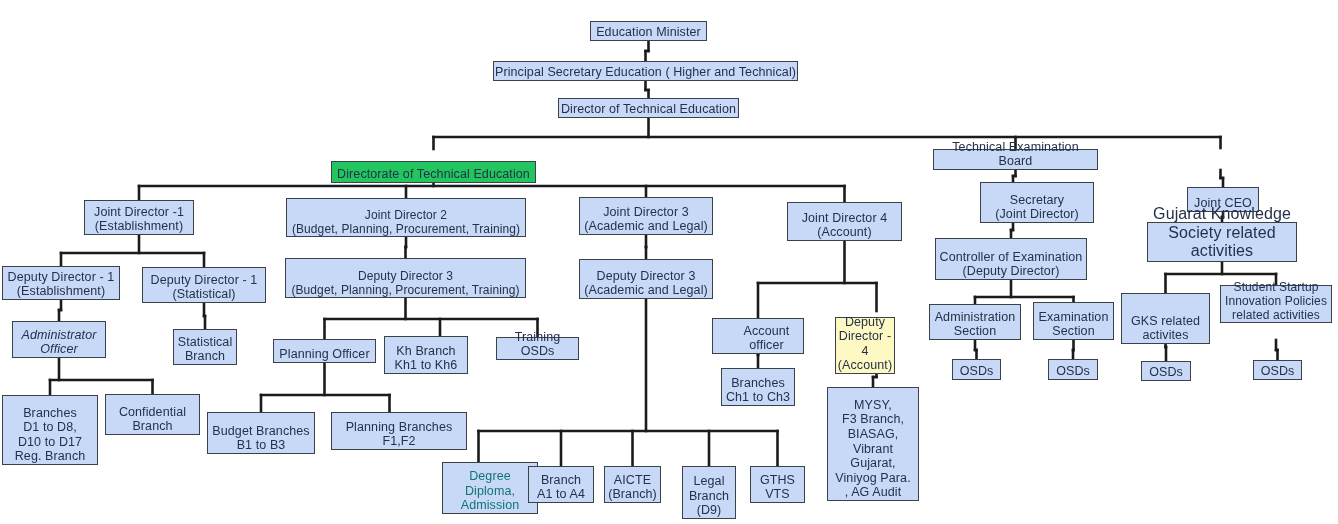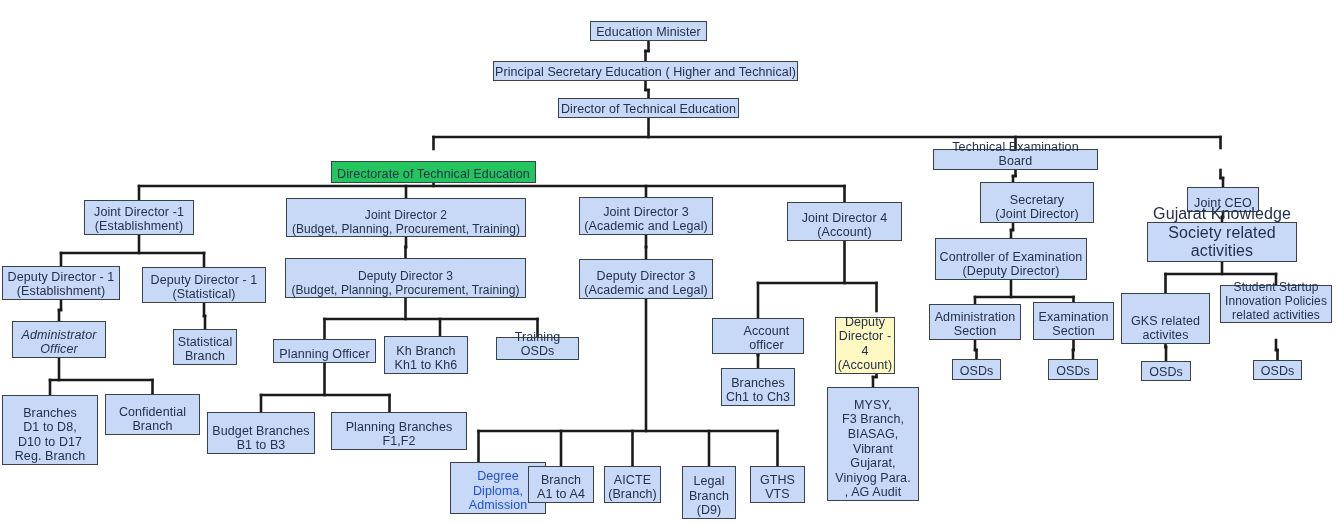--- a/index.html
+++ b/index.html
@@ -207,21 +207,21 @@
 F3 Branch,
 BIASAG,
 Vibrant
 Gujarat,
 Viniyog Para.
 , AG Audit</span></div>
     <div class="node" style="left: 952px; top: 359px; width: 49px; height: 21px; background: rgb(200, 216, 247); border: 1.6px solid rgb(58, 65, 72); color: rgb(36, 49, 74);"><span>OSDs</span></div>
     <div class="node" style="left: 1048px; top: 359px; width: 50px; height: 21px; background: rgb(200, 216, 247); border: 1.6px solid rgb(58, 65, 72); color: rgb(36, 49, 74);"><span>OSDs</span></div>
     <div class="node" style="left: 1141px; top: 361px; width: 50px; height: 20px; background: rgb(200, 216, 247); border: 1.6px solid rgb(58, 65, 72); color: rgb(36, 49, 74);"><span>OSDs</span></div>
     <div class="node" style="left: 1253px; top: 360px; width: 49px; height: 20px; background: rgb(200, 216, 247); border: 1.6px solid rgb(58, 65, 72); color: rgb(36, 49, 74);"><span>OSDs</span></div>
-    <div class="node" style="left: 442px; top: 462px; width: 96px; height: 52px; background: rgb(200, 216, 247); border: 1.6px solid rgb(58, 65, 72); color: #1d4ed8; margin-left: 8px;"><span>Degree
+    <div class="node" style="left: 442px; top: 462px; width: 96px; height: 52px; background: rgb(200, 216, 247); border: 1.6px solid rgb(58, 65, 72); color: #0f766e;"><span>Degree
 Diploma,
 Admission</span></div>
     <div class="node" style="left: 528px; top: 466px; width: 66px; height: 37px; background: rgb(200, 216, 247); border: 1.6px solid rgb(58, 65, 72); color: rgb(36, 49, 74);"><span>Branch
 A1 to A4</span></div>
     <div class="node" style="left: 604px; top: 466px; width: 57px; height: 37px; background: rgb(200, 216, 247); border: 1.6px solid rgb(58, 65, 72); color: rgb(36, 49, 74);"><span>AICTE
 (Branch)</span></div>
     <div class="node" style="left: 682px; top: 466px; width: 54px; height: 53px; background: rgb(200, 216, 247); border: 1.6px solid rgb(58, 65, 72); color: rgb(36, 49, 74);"><span>Legal
 Branch
 (D9)</span></div>
     <div class="node" style="left: 750px; top: 466px; width: 55px; height: 37px; background: rgb(200, 216, 247); border: 1.6px solid rgb(58, 65, 72); color: rgb(36, 49, 74);"><span>GTHS

